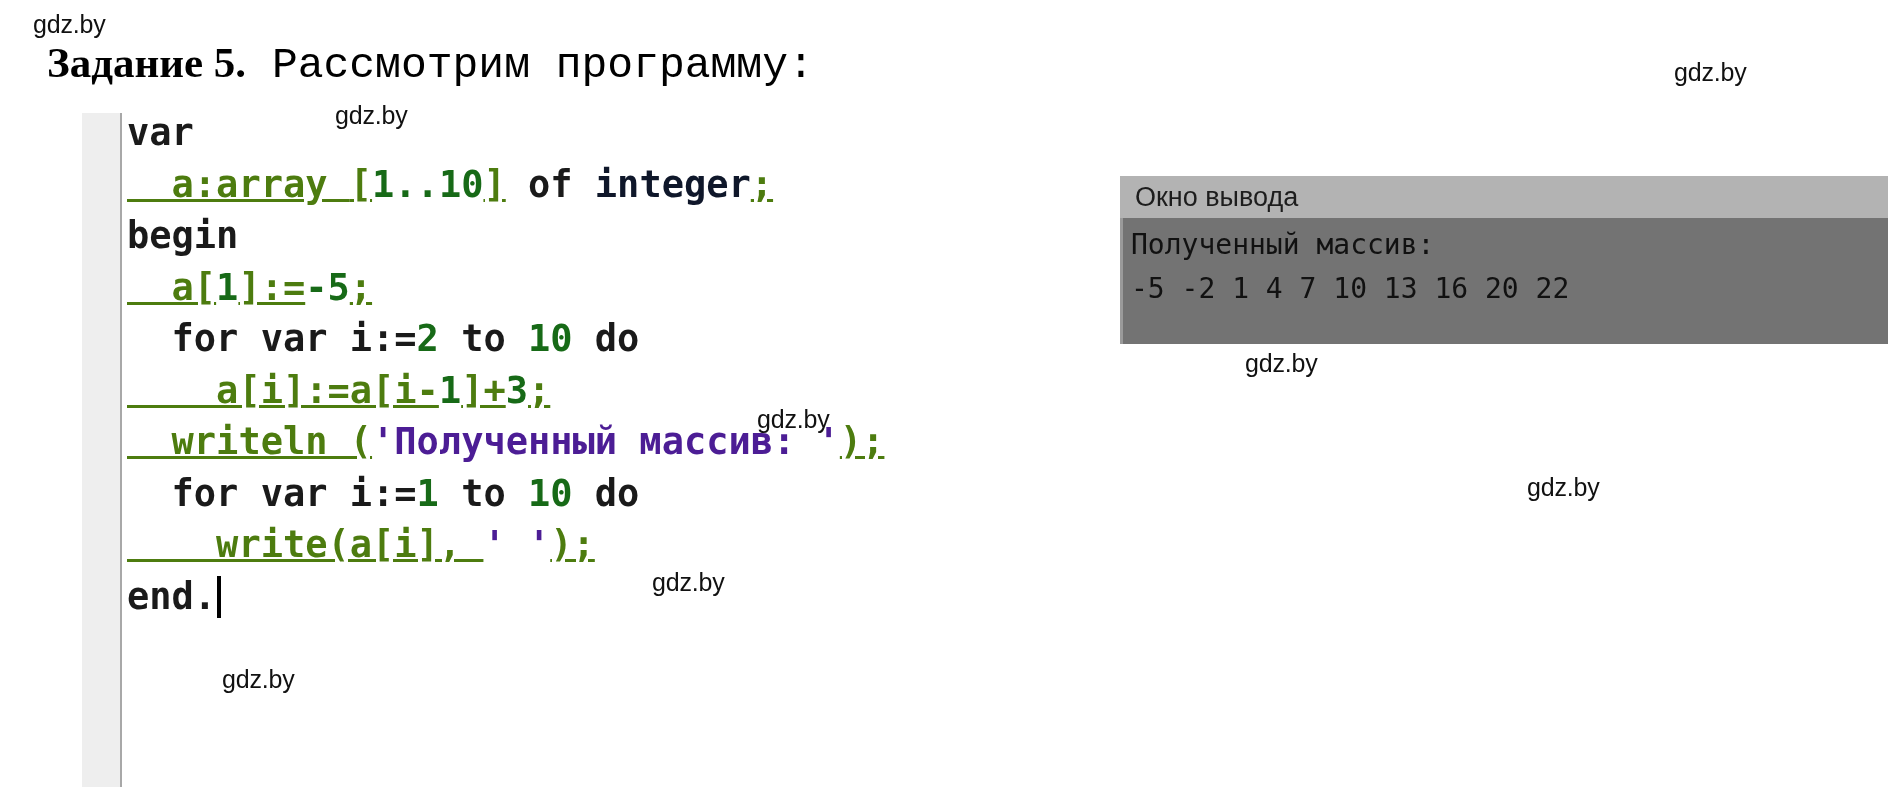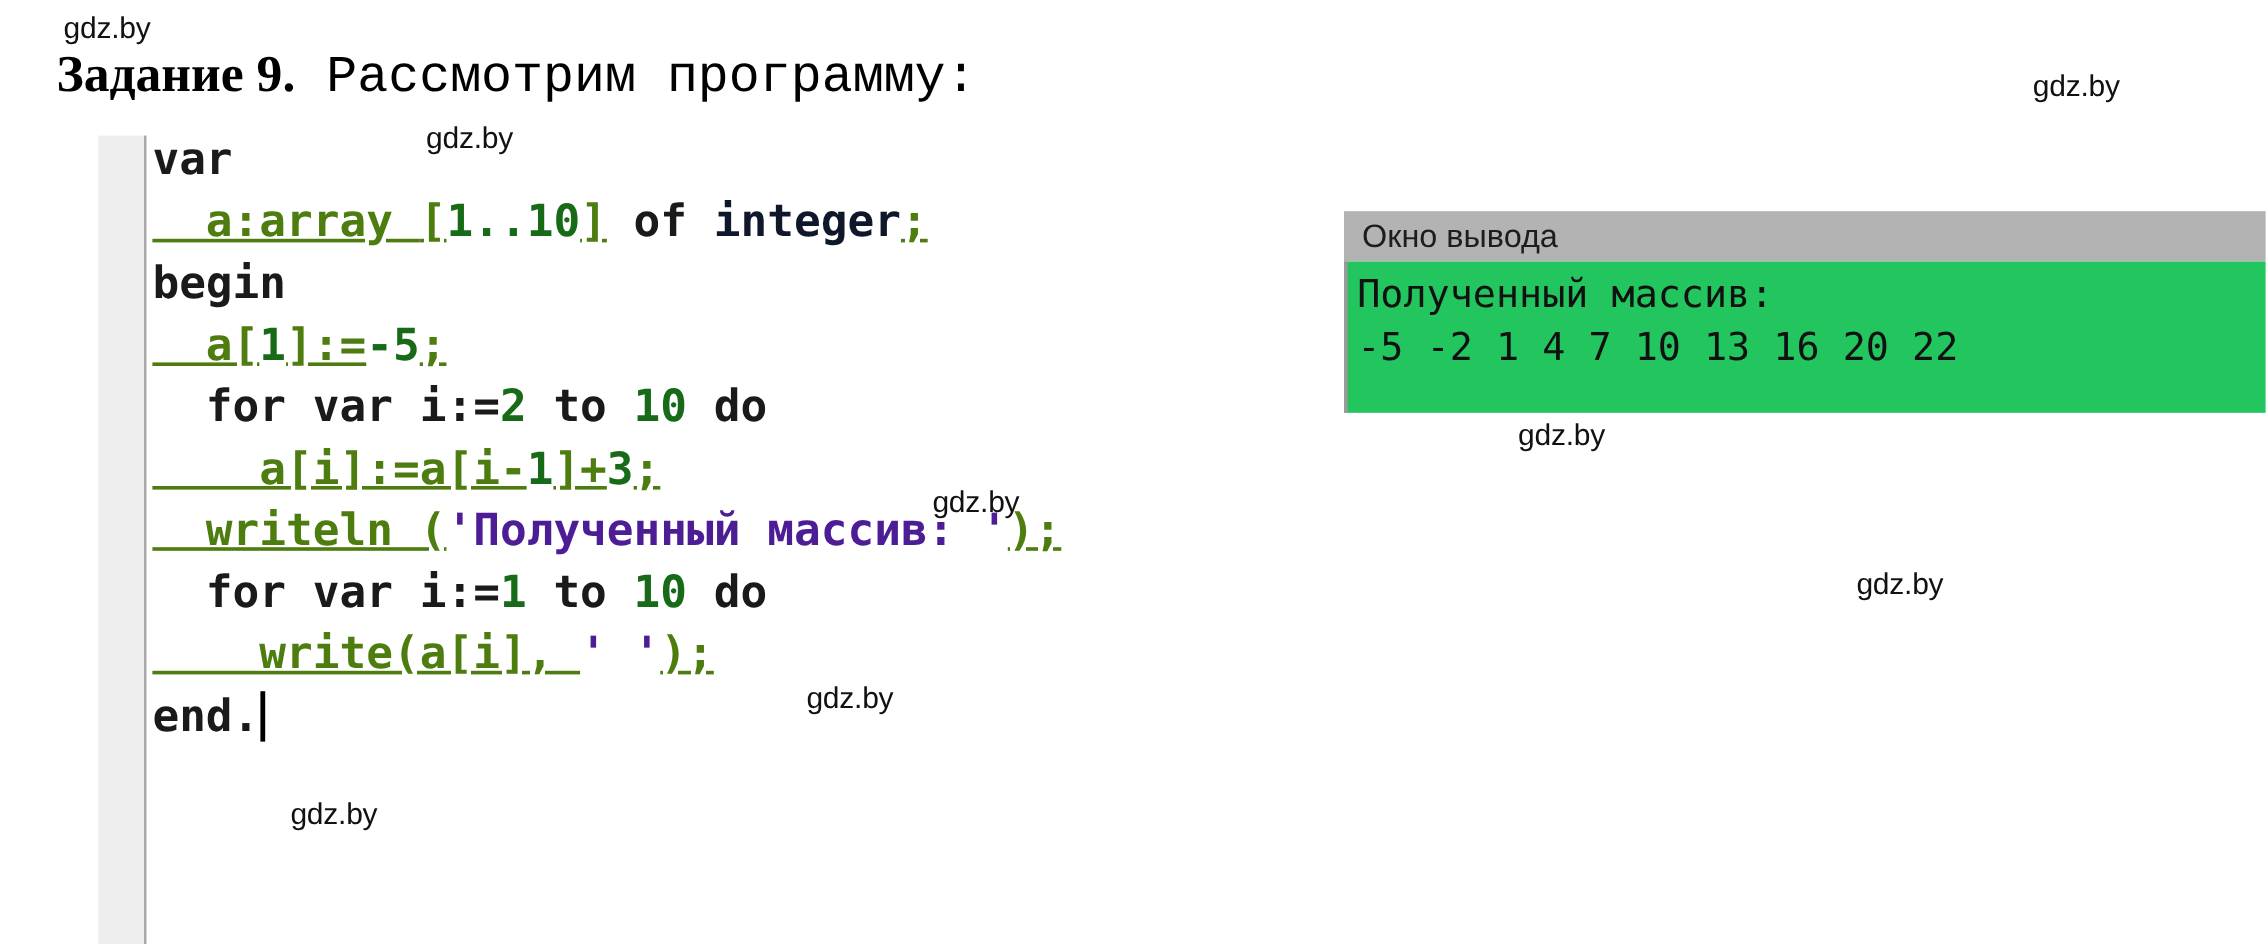--- a/index.html
+++ b/index.html
@@ -18,21 +18,20 @@
 
   
   .wm {
     position: absolute;
     font-family: "Liberation Sans", sans-serif;
     font-size: 25px;
     color: #111111;
     white-space: nowrap;
     letter-spacing: -0.2px;
     z-index: 40;
-    margin-left: 20px;
   }
 
   
   #task-heading {
     position: absolute;
     left: 47px;
     top: 40px;
     font-family: "Liberation Serif", serif;
     font-size: 43px;
     color: #000000;
@@ -106,39 +105,39 @@
     height: 42px;
     line-height: 42px;
     padding-left: 15px;
     font-family: Liberation Sans, sans-serif;
     font-size: 27px;
     color: #1d1d1d;
     box-sizing: border-box;
     white-space: nowrap;
   }
   #output-body {
-    background: #22c55e;
+    background: #737373;
     border-left: 3px solid #9a9a9a;
     padding: 5px 0 0 8px;
     height: 126px;
     box-sizing: border-box;
     font-family: "DejaVu Sans Mono", monospace;
-    font-size: 32px;
+    font-size: 28px;
     line-height: 44px;
     color: #111111;
     white-space: pre;
     overflow: hidden;
   }
   .out-line { white-space: pre; }
 </style>
 </head>
 <body>
 
 <div id="task-heading">
-  <span class="bold">Задание 9.</span><span class="regular"> Рассмотрим программу:</span>
+  <span class="bold">Задание 5.</span><span class="regular"> Рассмотрим программу:</span>
 </div>
 
 <div id="code-editor">
   <div id="code-gutter"></div>
   <div id="code-lines"><div class="code-line"><span class="tok-kw">var</span></div><div class="code-line"><span class="tok-plain">  a:array </span><span class="tok-plain">[</span><span class="tok-num">1</span><span class="tok-num">..</span><span class="tok-num">10</span><span class="tok-plain">]</span><span class="tok-kw"> of </span><span class="tok-type">integer</span><span class="tok-plain">;</span></div><div class="code-line"><span class="tok-kw">begin</span></div><div class="code-line"><span class="tok-plain">  a[</span><span class="tok-num">1</span><span class="tok-plain">]:=</span><span class="tok-num">-5</span><span class="tok-plain">;</span></div><div class="code-line"><span class="tok-kw">  for var i:=</span><span class="tok-num">2</span><span class="tok-kw"> to </span><span class="tok-num">10</span><span class="tok-kw"> do</span></div><div class="code-line"><span class="tok-plain">    a[i]:=a[i-</span><span class="tok-num">1</span><span class="tok-plain">]+</span><span class="tok-num">3</span><span class="tok-plain">;</span></div><div class="code-line"><span class="tok-plain">  writeln (</span><span class="tok-str">'Полученный массив: '</span><span class="tok-plain">);</span></div><div class="code-line"><span class="tok-kw">  for var i:=</span><span class="tok-num">1</span><span class="tok-kw"> to </span><span class="tok-num">10</span><span class="tok-kw"> do</span></div><div class="code-line"><span class="tok-plain">    write(a[i], </span><span class="tok-str">' '</span><span class="tok-plain">);</span></div><div class="code-line"><span class="tok-kw">end.</span><span class="caret"></span></div></div>
 </div>
 
 <div id="output-window">
   <div id="output-titlebar">
     <span>Окно вывода</span>

